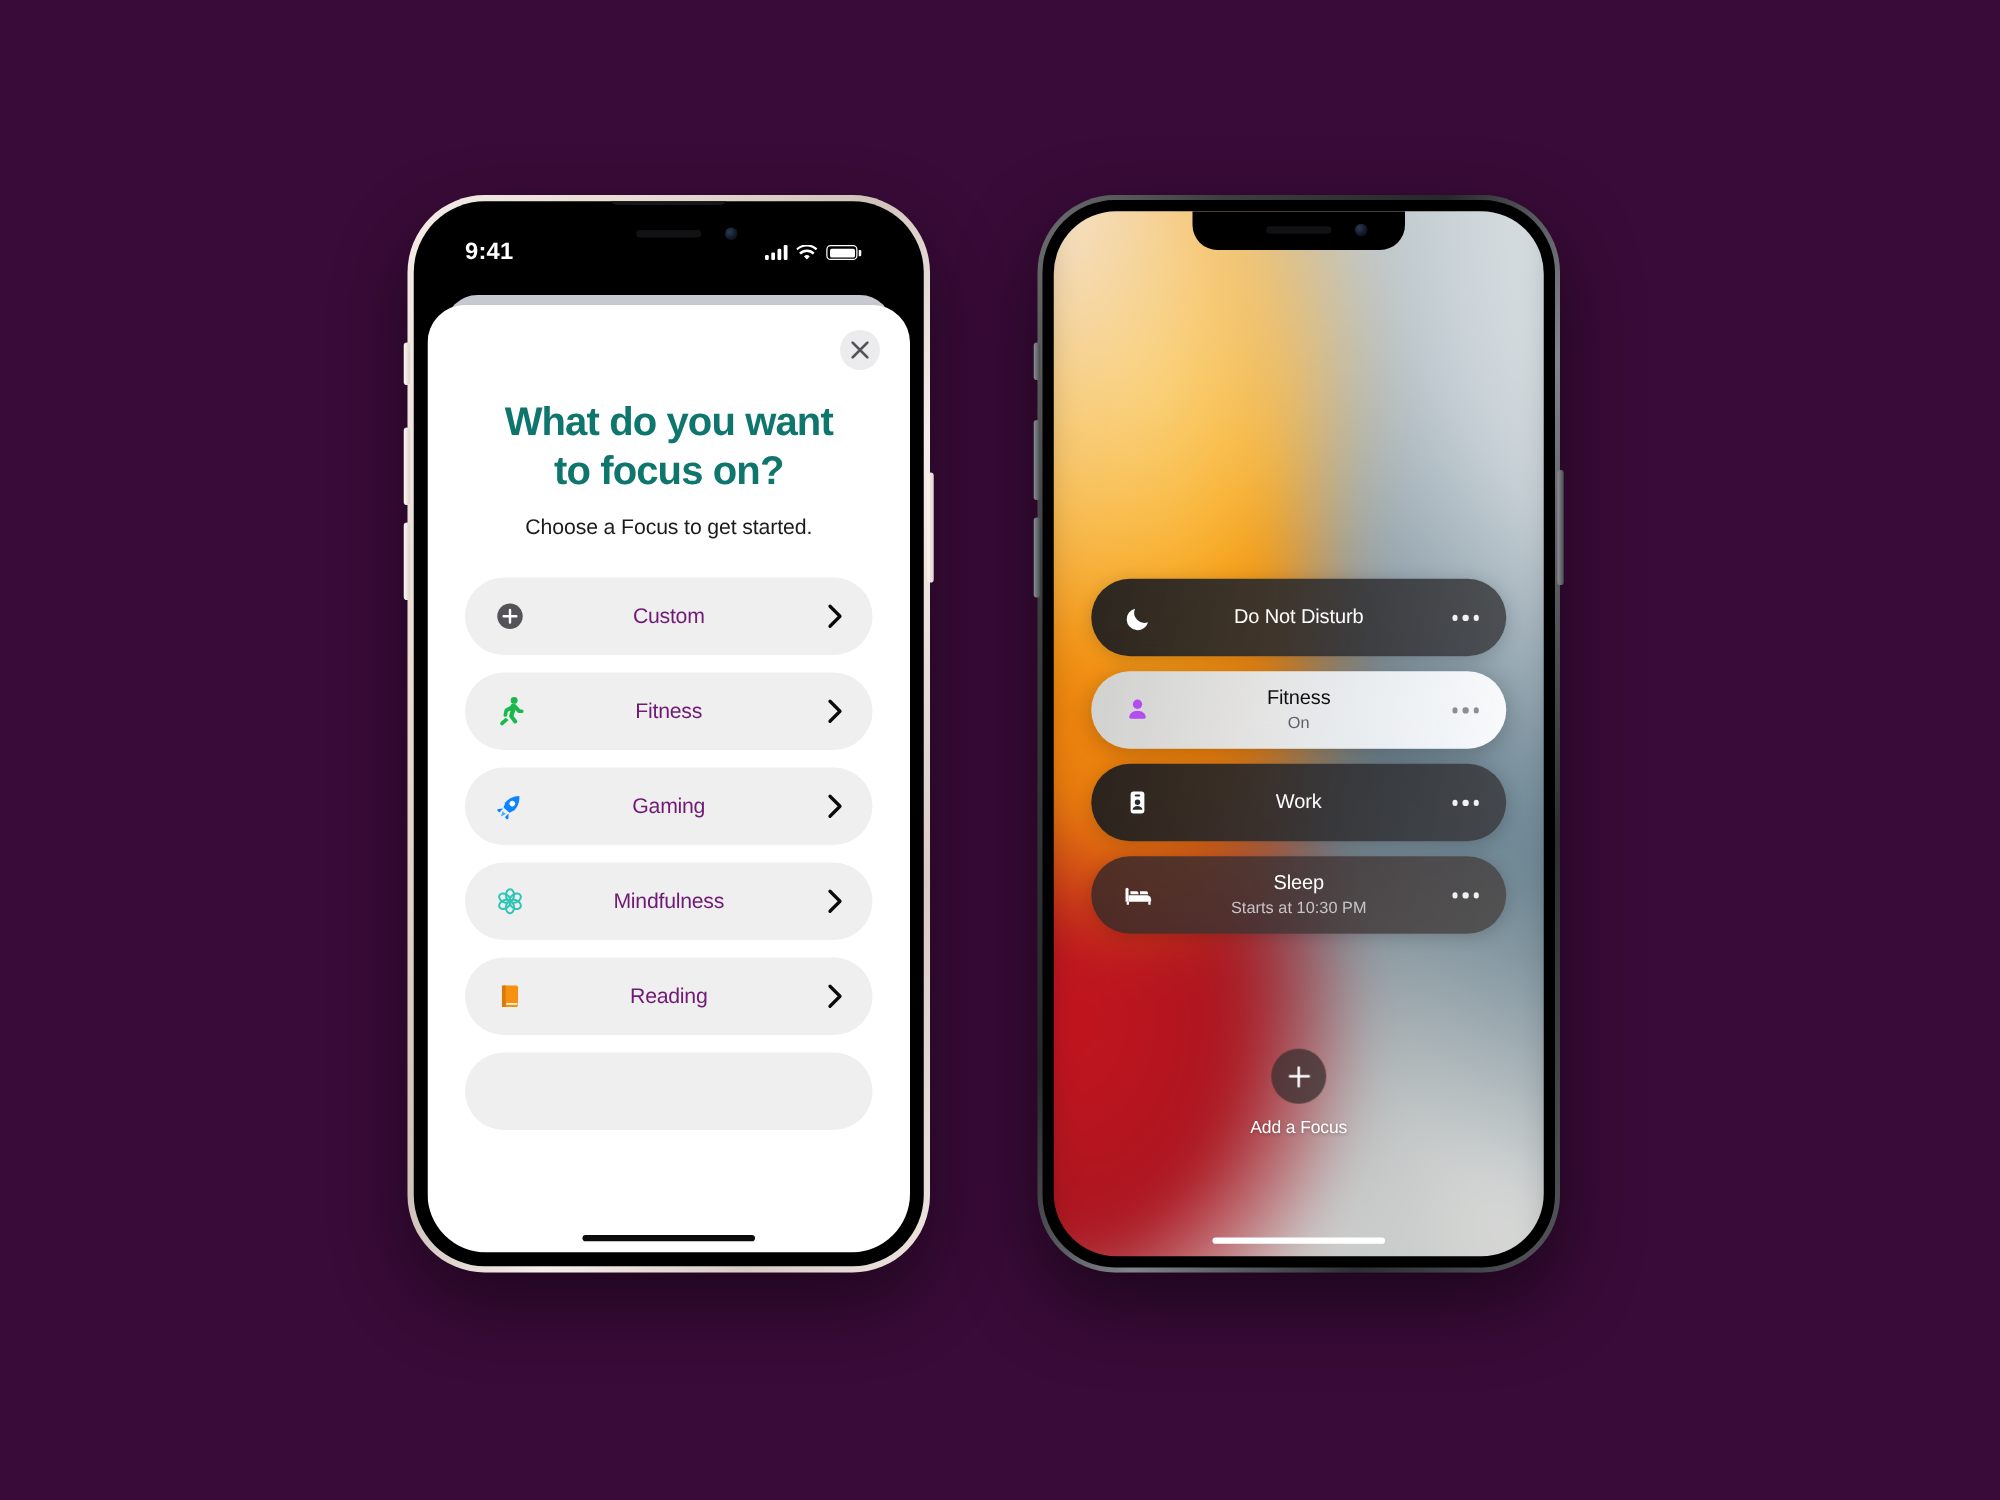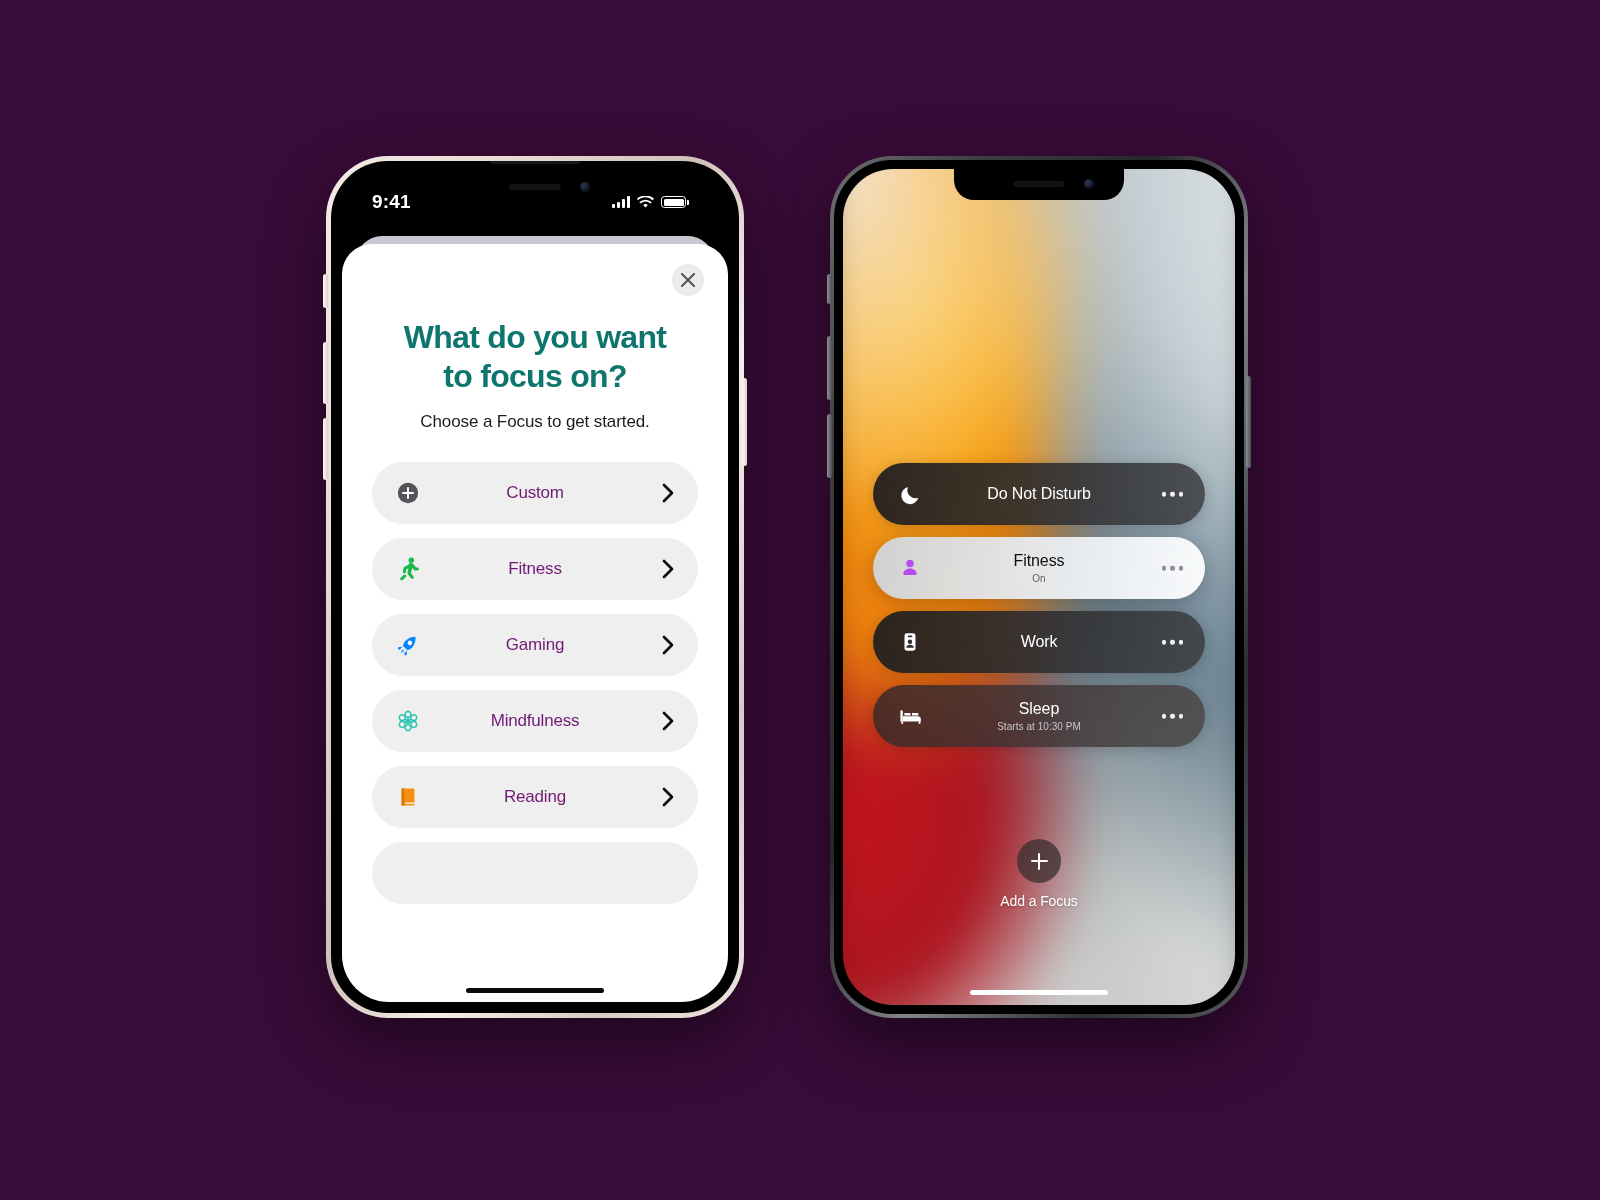--- a/index.html
+++ b/index.html
@@ -192,21 +192,21 @@
   }
   .f-card .ic {
     position:absolute; left:24px; top:50%; transform:translateY(-50%);
     width:26px; height:26px; display:flex; align-items:center; justify-content:center;
   }
   .f-card .txt {
     flex:1; text-align:center; display:flex; flex-direction:column;
     align-items:center; justify-content:flex-end; line-height:1.12;
   }
   .f-card .t1 { font-size:16px; font-weight:500; letter-spacing:-.1px; }
-  .f-card .t2 { font-size:10px; margin-top:3px; letter-spacing:.05px; }
+  .f-card .t2 { font-size:13px; margin-top:3px; letter-spacing:.05px; }
   .f-dark .t1 { color:#fff; } .f-dark .t2 { color:#c6c6ca; }
   .f-light .t1 { color:#101012; } .f-light .t2 { color:#5e6165; }
   .f-card .dots {
     position:absolute; right:22px; top:50%; transform:translateY(-50%);
     display:flex; gap:4px;
   }
   .f-card .dots i { width:4.5px; height:4.5px; border-radius:50%; display:block; }
   .f-dark .dots i { background:#f2f2f4; }
   .f-light .dots i { background:#8b8e93; }
 

